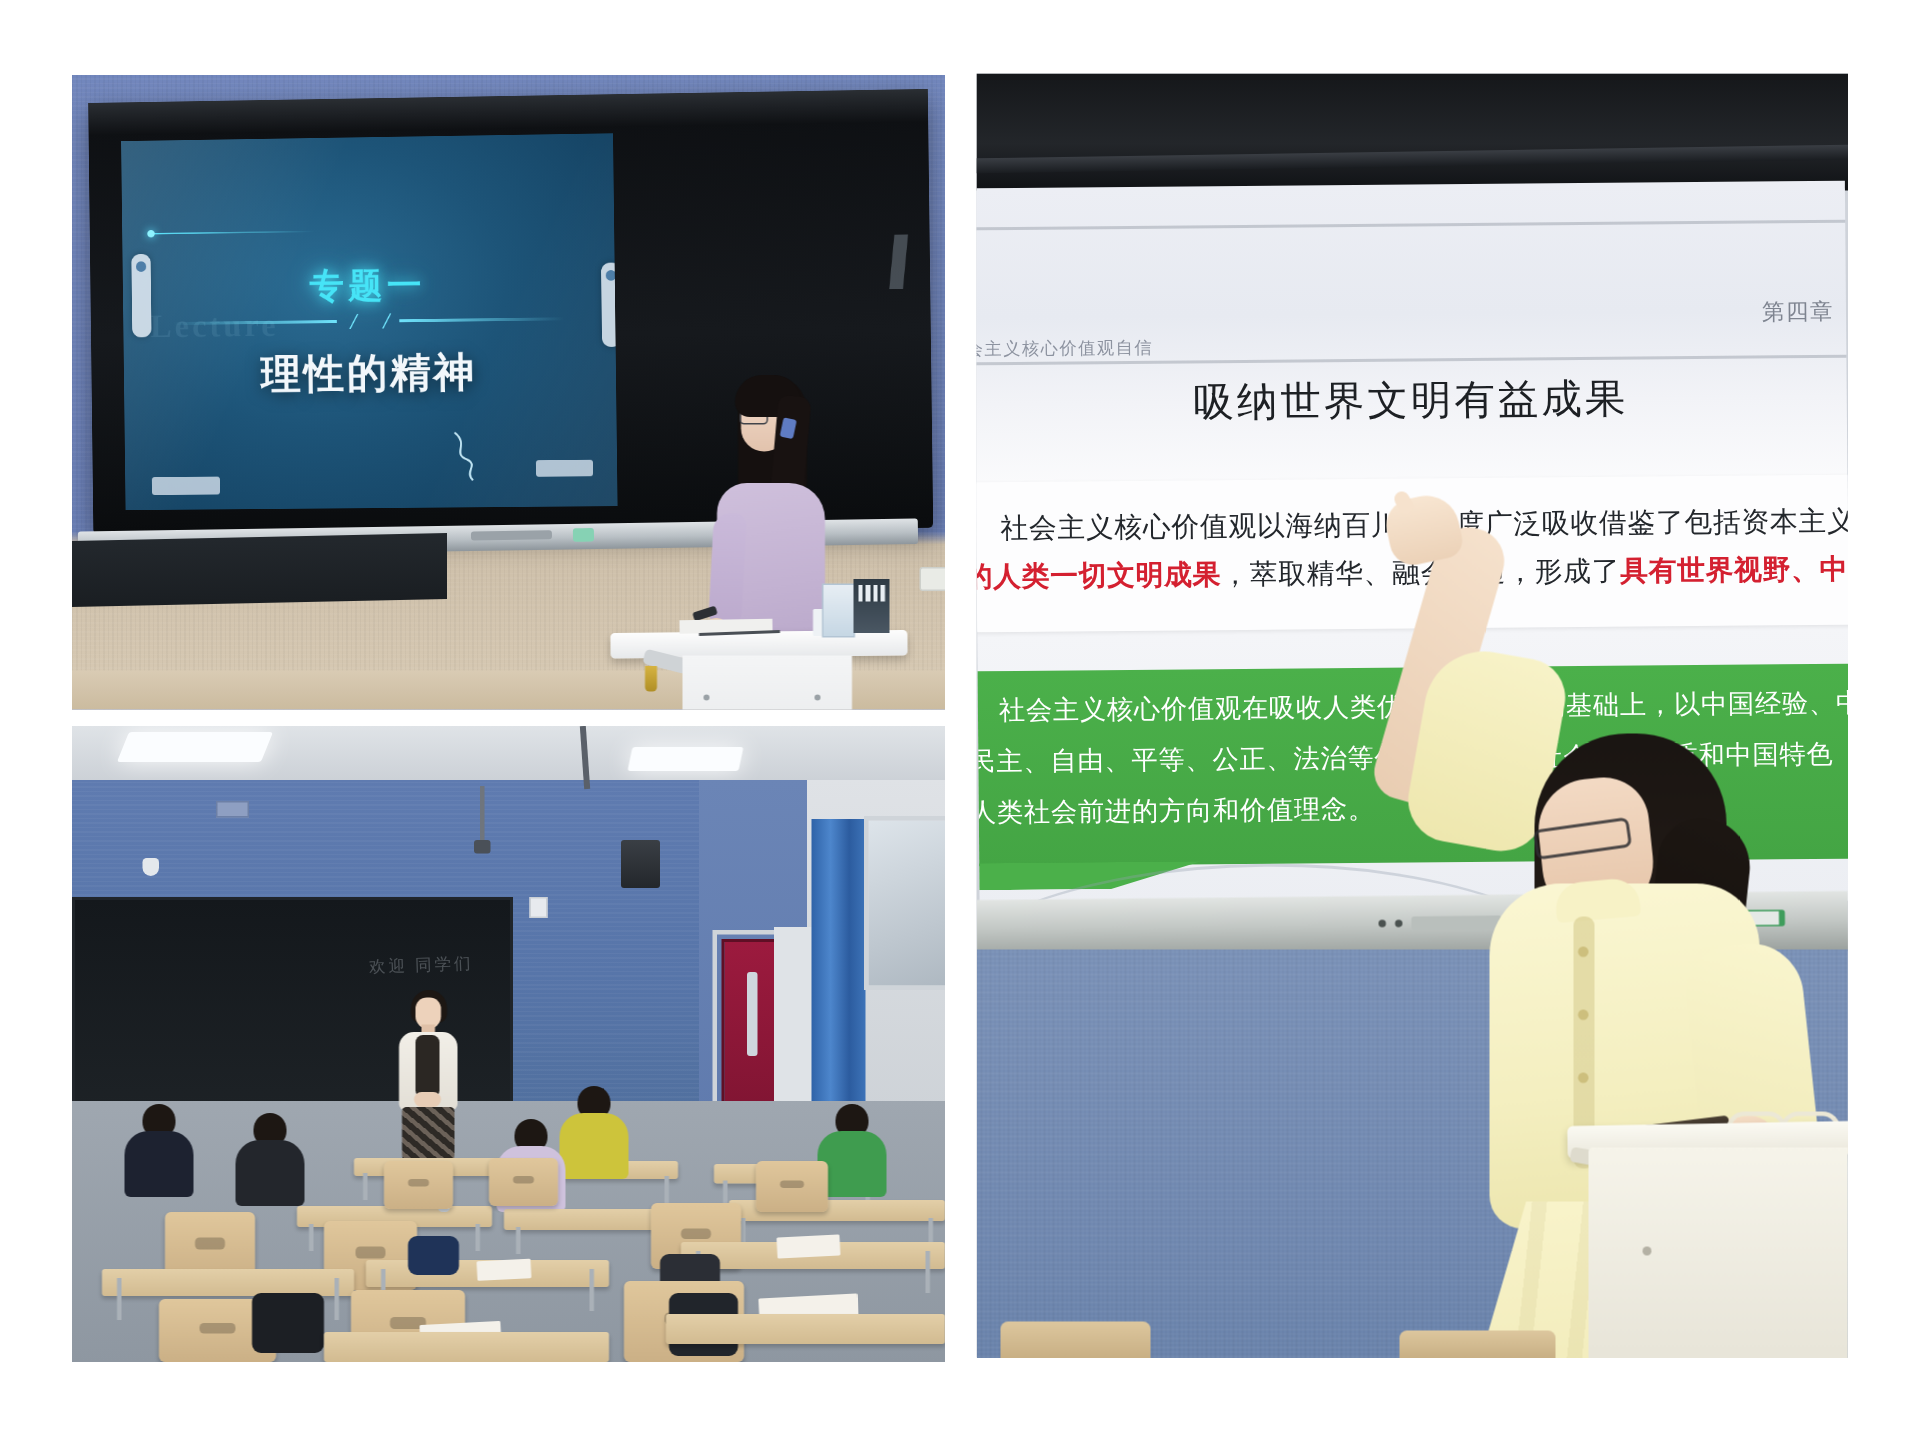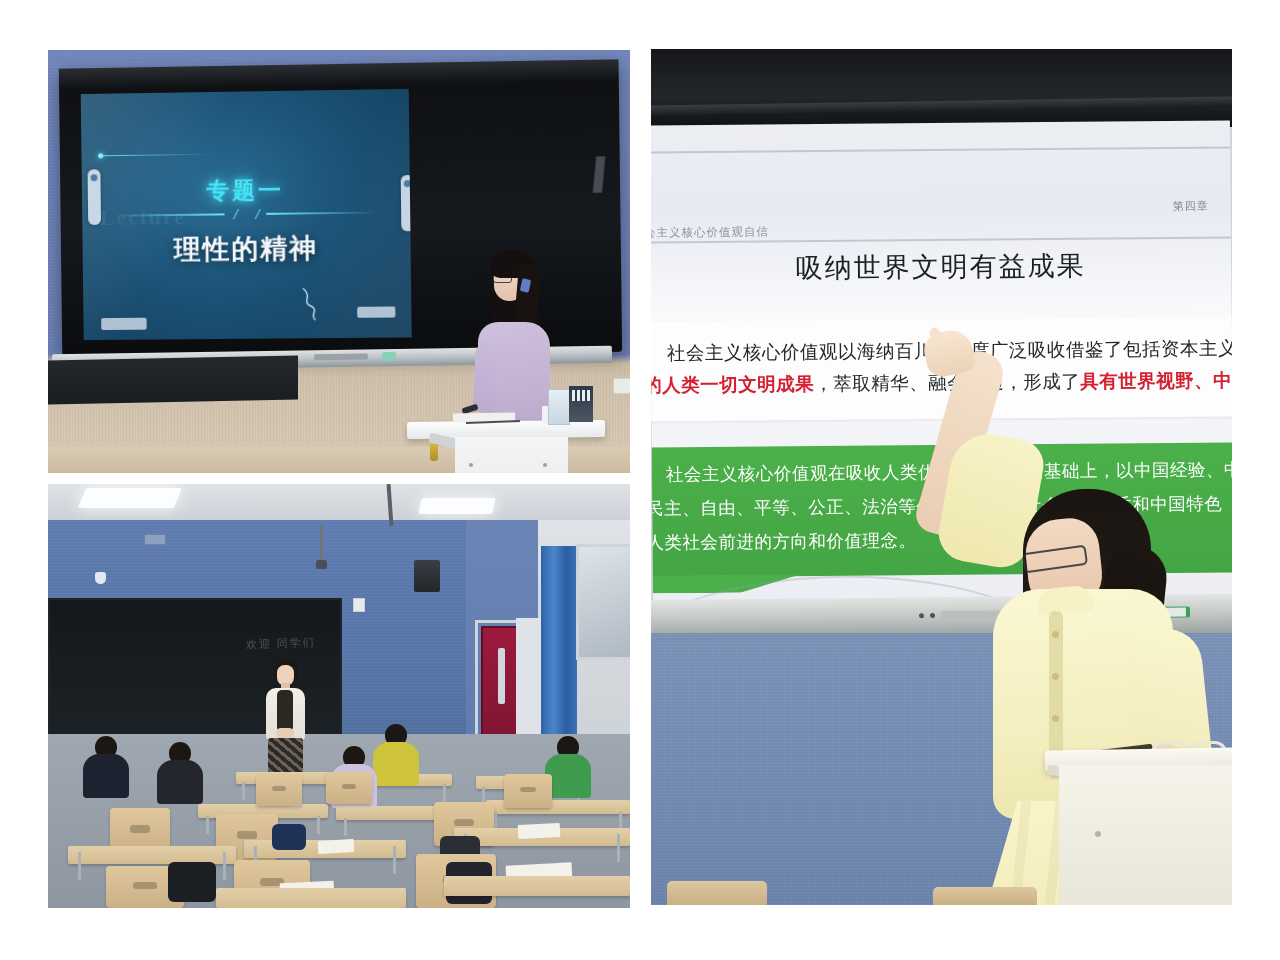--- a/index.html
+++ b/index.html
@@ -226,21 +226,21 @@
   #photo-lecturer{left:651px;top:49px;width:581px;height:856px;background:#cfd3da;}
   .p3-topdark{position:absolute;left:0;top:0;width:100%;height:78px;
     background:linear-gradient(180deg,#15171a,#23262a 60%,#101215);}
   .p3-topdark:after{content:"";position:absolute;left:0;top:52px;width:100%;height:10px;
     background:linear-gradient(180deg,#3a3e44,#1a1d21);transform:skewY(-0.9deg);}
   .p3-screen{position:absolute;left:0;top:74px;width:581px;height:480px;
     background:linear-gradient(180deg,#eceef4 0%,#e7eaf1 18%,#f2f3f7 30%,#ffffff 48%,#f4f5f8 62%,#eceef3 100%);
     overflow:hidden;transform:rotate(-0.5deg);}
   .p3-sep{position:absolute;left:-10px;width:620px;height:2px;background:rgba(120,128,140,.35);}
   .p3-hdr-left{position:absolute;left:-6px;top:100px;font-size:11.5px;color:#8d93a0;letter-spacing:1px;}
-  .p3-hdr-right{position:absolute;right:22px;top:78px;font-size:11px;color:#7e8490;letter-spacing:1px;}
+  .p3-hdr-right{position:absolute;right:8px;top:78px;font-size:15px;color:#7e8490;letter-spacing:1px;}
   .p3-title{position:absolute;left:0;right:0;top:126px;text-align:center;
     font-family:"Liberation Serif","DejaVu Serif",serif;font-size:27px;color:#1d2024;letter-spacing:2px;}
   .p3-whitebox{position:absolute;left:-8px;top:196px;width:600px;height:100px;
     background:#fdfdfe;box-shadow:0 1px 3px rgba(0,0,0,.08);}
   .p3-p{position:absolute;left:24px;right:0;font-size:18.5px;line-height:1.5;
     color:#23272c;white-space:nowrap;letter-spacing:.5px;font-family:"DejaVu Sans",sans-serif;}
   .p3-p .hl{color:#d42030;font-weight:bold;}
   .p3-p.l1{top:18px;}
   .p3-p.l2{top:50px;left:0;}
   .p3-greenbox{position:absolute;left:-12px;top:322px;width:610px;height:130px;

